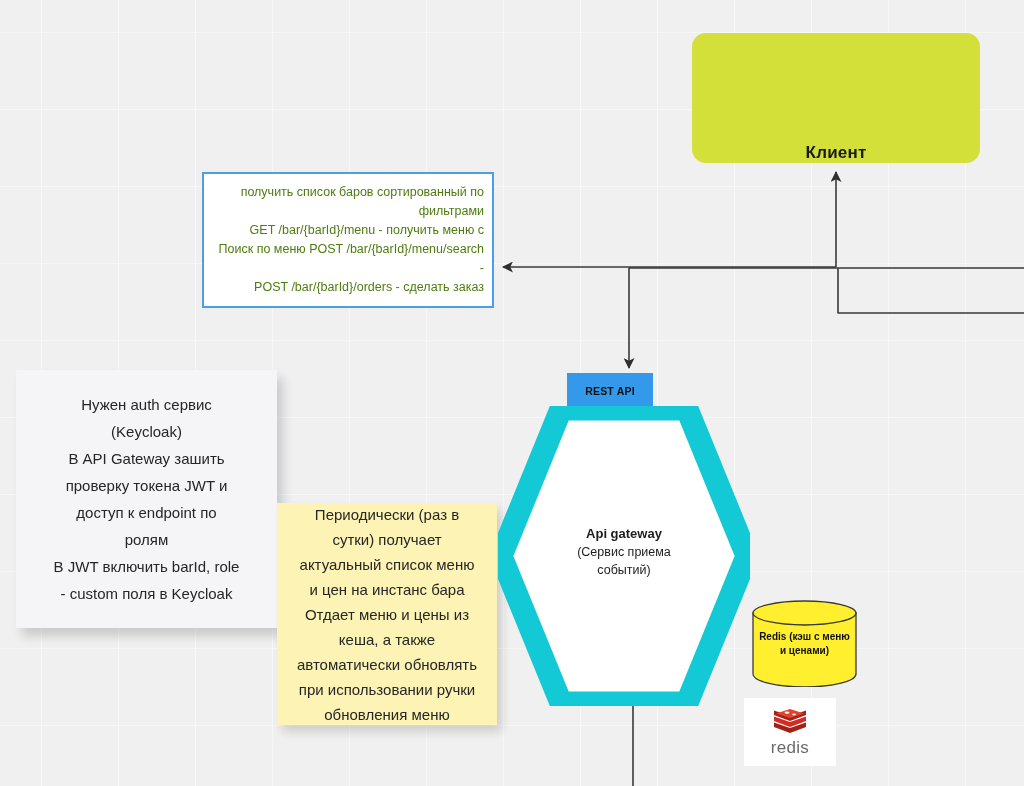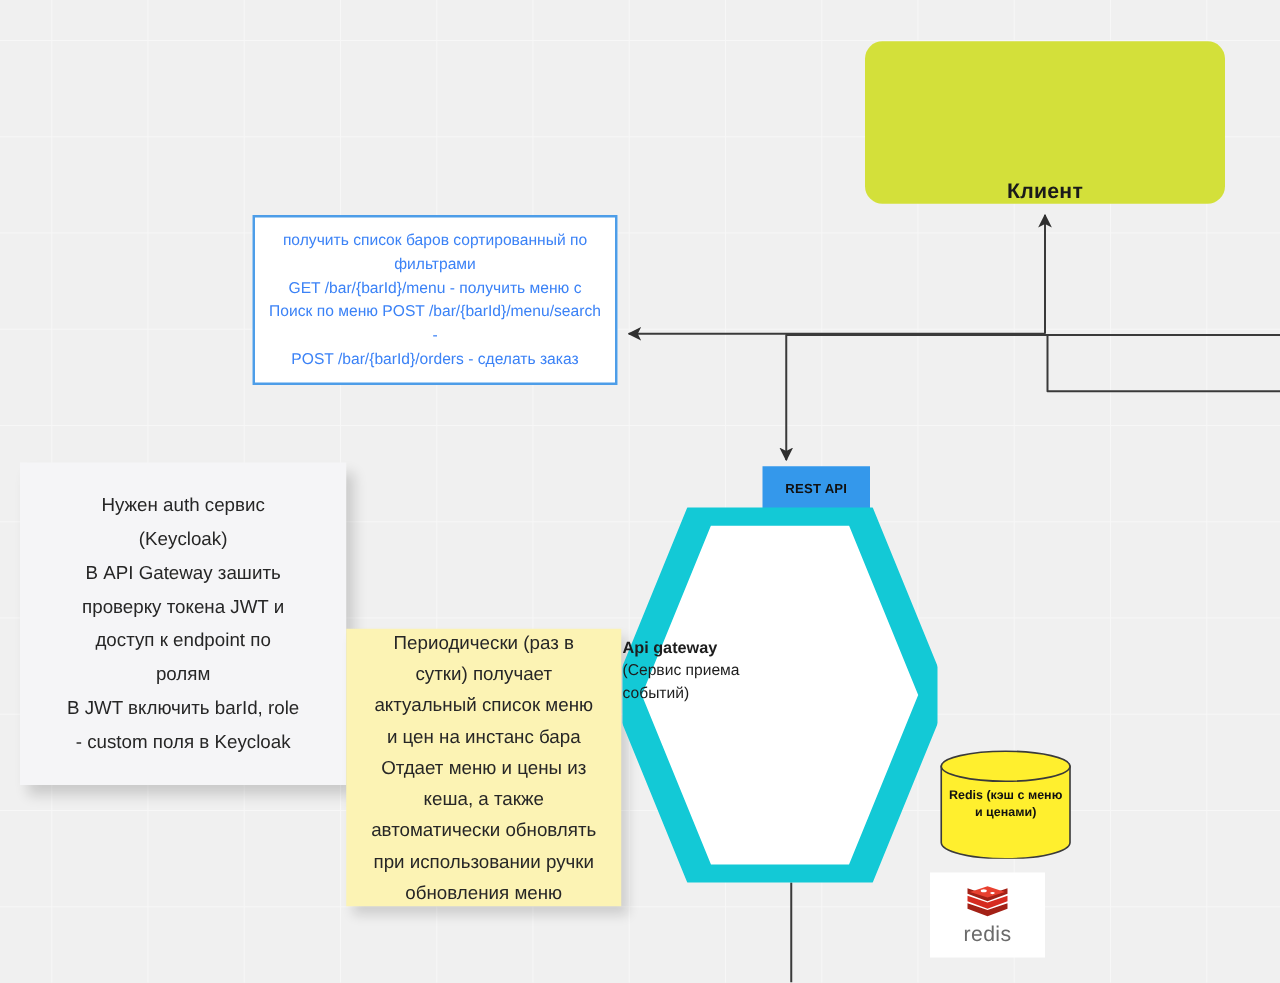--- a/index.html
+++ b/index.html
@@ -57,23 +57,23 @@
     border: 2px solid #4d9de8;
     box-sizing: border-box;
     display: flex;
     flex-direction: column;
     align-items: center;
     justify-content: center;
     padding: 4px 8px;
   }
   .blue-note .line {
     font-size: 12.5px;
-    color: #3b82f6;
+    color: #4d7c0f;
     line-height: 19px;
-    text-align: center;
+    text-align: right;
     width: 100%;
   }
 
   
   .note {
     position: absolute;
     box-sizing: border-box;
     display: flex;
     align-items: center;
     justify-content: center;
@@ -100,21 +100,21 @@
     width: 220px;
     height: 222px;
     background: #fcf3b4;
     box-shadow: 5px 7px 9px rgba(0,0,0,0.14);
   }
   .note-yellow .note-text { line-height: 25px; }
 
   
   .rest-api-box {
     position: absolute;
-    left: 610px;
+    left: 567px;
     top: 373px;
     width: 86px;
     height: 35px;
     background: #3498eb;
     display: flex;
     align-items: center;
     justify-content: center;
   }
   .rest-api-box span {
     font-size: 10.5px;
@@ -128,23 +128,23 @@
     position: absolute;
     left: 498px;
     top: 406px;
     width: 252px;
     height: 300px;
   }
   .hexagon-wrap svg { display: block; }
   .hex-label {
     position: absolute;
     left: 0;
-    top: 102px;
+    top: 118px;
     width: 252px;
-    text-align: left;
+    text-align: center;
     pointer-events: none;
   }
   .hex-title {
     font-size: 13px;
     font-weight: bold;
     color: #1d1d1d;
     line-height: 19px;
   }
   .hex-sub {
     font-size: 12.5px;

